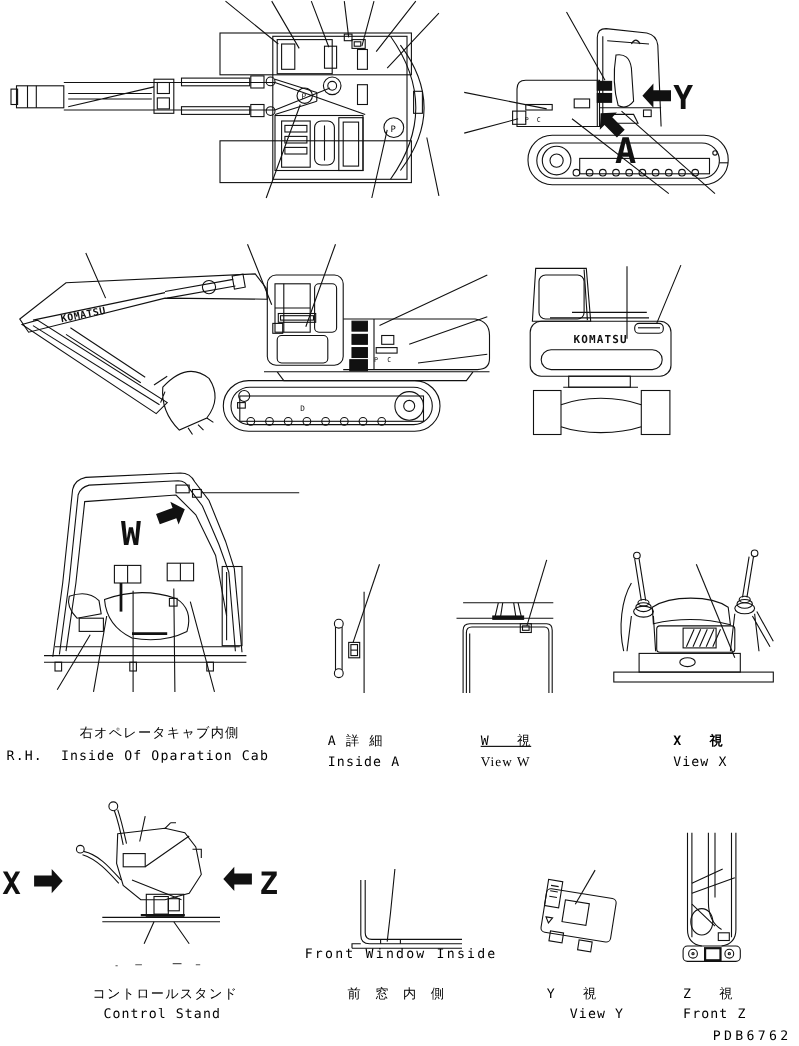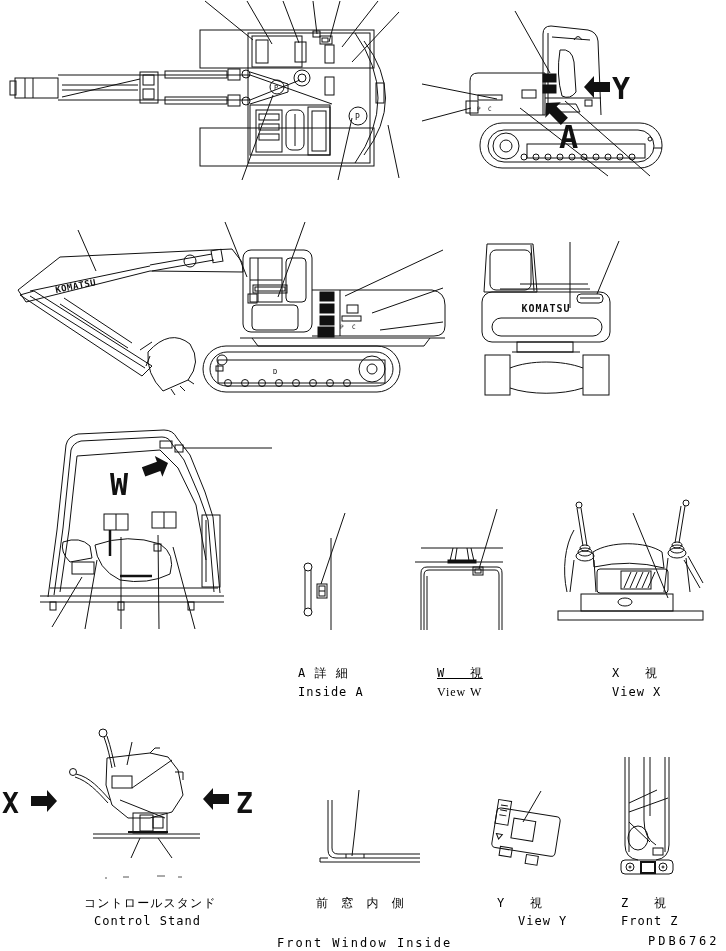--- a/index.html
+++ b/index.html
@@ -314,35 +314,37 @@
       <rect x="621" y="860" width="52" height="14" rx="4"></rect>
       <circle cx="630" cy="867" r="4"></circle>
           <circle cx="630" cy="867" r="1"></circle>
       <circle cx="663" cy="867" r="4"></circle>
           <circle cx="663" cy="867" r="1"></circle>
       <rect x="641" y="862" width="14" height="11" stroke-width="2"></rect>
     </g>
   </g>
 </svg>
 
+<div class="cap cap-jp" style="left:40px;top:659px;width:210px;text-align:center;">右オペレータキャブ内側</div>
+<div class="cap cap-en" style="left:6px;top:680px;">R.H.  Inside Of Oparation Cab</div>
 
 <div class="cap cap-jp" style="left:298px;top:666px;">A 詳 細</div>
 <div class="cap cap-en" style="left:298px;top:685px;">Inside A</div>
 
 <div class="cap cap-jp" style="left:437px;top:666px;text-decoration:underline;">W   視</div>
 <div class="cap cap-en" style="left:437px;top:685px;font-family:Liberation Serif, serif;">View W</div>
 
-<div class="cap cap-jp" style="left:612px;top:666px;">X   視</div>
+<div class="cap cap-jp" style="left:612px;top:666px;font-weight:bold;">X   視</div>
 <div class="cap cap-en" style="left:612px;top:685px;">View X</div>
 
 <div class="cap cap-jp" style="left:84px;top:896px;">コントロールスタンド</div>
 <div class="cap cap-en" style="left:94px;top:914px;">Control Stand</div>
 
 <div class="cap cap-jp" style="left:316px;top:896px;letter-spacing:3px;">前 窓 内 側</div>
-<div class="cap cap-en" style="left:277px;top:936px;letter-spacing:2px;">Front Window Inside</div>
+<div class="cap cap-en" style="left:277px;top:860px;letter-spacing:2px;">Front Window Inside</div>
 
 <div class="cap cap-jp" style="left:497px;top:896px;">Y   視</div>
 <div class="cap cap-en" style="left:518px;top:914px;text-align:center;">View Y</div>
 
 <div class="cap cap-jp" style="left:621px;top:896px;">Z   視</div>
 <div class="cap cap-en" style="left:621px;top:914px;">Front Z</div>
 
 <div class="code" style="left:648px;top:934px;">PDB6762</div>
 
 </div>

